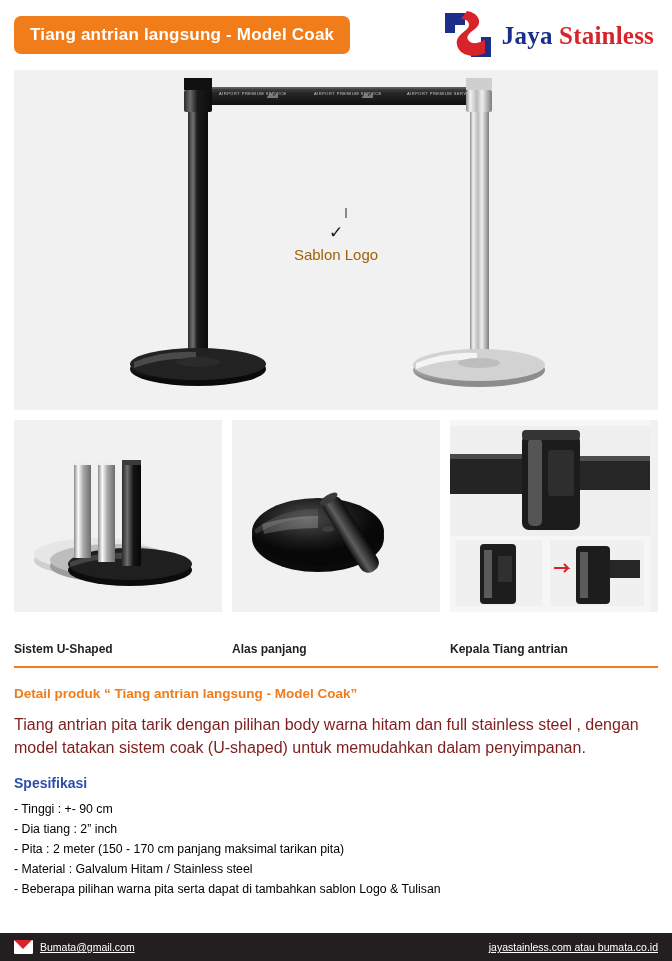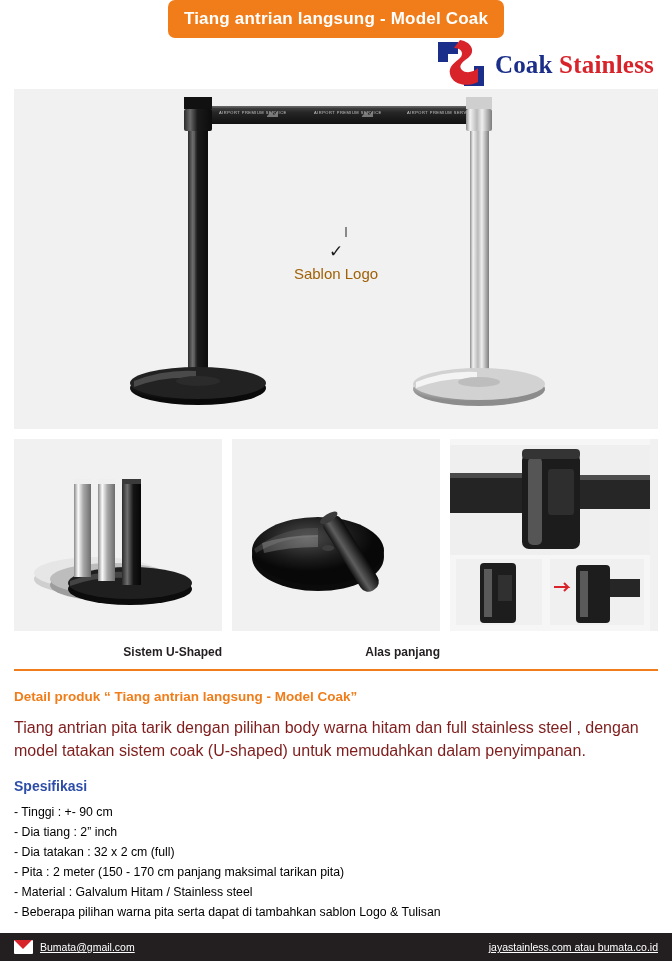--- a/index.html
+++ b/index.html
@@ -9,27 +9,26 @@
     height: 961px;
     background: #ffffff;
     font-family: "Liberation Sans", sans-serif;
     color: #231f20;
     overflow: hidden;
     position: relative;
   }
 
   
   .header {
-    height: 89px;
+    height: 70px;
     display: flex;
     align-items: center;
     padding: 0 14px;
     background: #ffffff;
     position: relative;
-    flex-direction: column;
   }
   .title-badge {
     background: #f07d1a;
     color: #ffffff;
     font-weight: bold;
     font-size: 17px;
     letter-spacing: .2px;
     padding: 10px 16px 11px 16px;
     border-radius: 7px;
     line-height: 1;
@@ -89,25 +88,25 @@
     width: 200px;
     flex: 1 1 0;
   }
   .thumb-img {
     height: 192px;
     background: #f1f1f1;
     position: relative;
     overflow: hidden;
   }
   .thumb-cap {
-    text-align: right;
+    text-align: left;
     font-size: 12px;
     font-weight: bold;
     color: #231f20;
-    padding: 14px 0 8px 0;
+    padding: 30px 0 8px 0;
   }
 
   
   .rule {
     margin: 2px 14px 0 14px;
     height: 2px;
     background: #f07d1a;
   }
 
   
@@ -166,21 +165,21 @@
 <div class="header">
   <div class="title-badge">Tiang antrian langsung - Model Coak</div>
 
   <div class="brand">
     <svg class="brand-mark" viewBox="0 0 50 52">
       <path d="M2 4 L22 4 L22 16 L12 16 L12 24 L2 24 Z" fill="#1b2f8a"></path>
       <path d="M48 48 L28 48 L28 36 L38 36 L38 28 L48 28 Z" fill="#1b2f8a"></path>
       <path d="M24 2 C36 4 40 14 32 20 C26 24 22 28 26 32 C30 36 38 34 42 30 L42 44 C30 50 16 46 14 36 C12 28 20 24 24 20 C28 16 26 10 18 10 Z" fill="#d8232a"></path>
     </svg>
     <div class="brand-text">
-      <span class="jaya">Coak</span>
+      <span class="jaya">Jaya</span>
       <span class="stainless">Stainless</span>
     </div>
   </div>
 </div>
 
 <div class="hero">
   <svg width="644" height="340" viewBox="0 0 644 340">
     <defs>
       <linearGradient id="blackPost" x1="0" x2="1">
         <stop offset="0%" stop-color="#2c2c2c"></stop>
@@ -333,33 +332,33 @@
         <rect x="34" y="130" width="8" height="48" fill="#5a5a5a"></rect>
         <rect x="48" y="136" width="14" height="26" fill="#303030"></rect>
 
         <rect x="100" y="120" width="94" height="66" fill="#f0f0f0"></rect>
         <rect x="126" y="126" width="34" height="58" rx="4" fill="#1d1d1d"></rect>
         <rect x="130" y="132" width="8" height="46" fill="#5a5a5a"></rect>
         <rect x="160" y="140" width="30" height="18" fill="#262626"></rect>
         <path d="M104 148 l14 0 -4 -4 m4 4 -4 4" stroke="#d8232a" stroke-width="2" fill="none"></path>
       </svg>
     </div>
+    <div class="thumb-cap">Kepala Tiang antrian</div>
   </div>
 </div>
 
 <div class="rule"></div>
 
 <div class="details">
   <div class="detail-title">Detail produk “ Tiang antrian langsung - Model Coak”</div>
   <div class="detail-body">Tiang antrian pita tarik dengan pilihan body warna hitam dan full stainless steel , dengan model tatakan sistem coak (U-shaped) untuk memudahkan dalam penyimpanan.</div>
   <div class="spec-title">Spesifikasi</div>
   <div class="spec-list">
     <div>- Tinggi : +- 90 cm</div>
     <div>- Dia tiang : 2” inch</div>
-    <div>- Dia tatakan : 32 x 2 cm (full)</div>
     <div>- Pita : 2 meter (150 - 170 cm panjang maksimal tarikan pita)</div>
     <div>- Material : Galvalum Hitam / Stainless steel</div>
     <div>- Beberapa pilihan warna pita serta dapat di tambahkan sablon Logo &amp; Tulisan</div>
   </div>
 </div>
 
 <div class="footer">
   <div class="footer-left">
     <span class="gmail-icon"></span>
     <span>Bumata@gmail.com</span>

